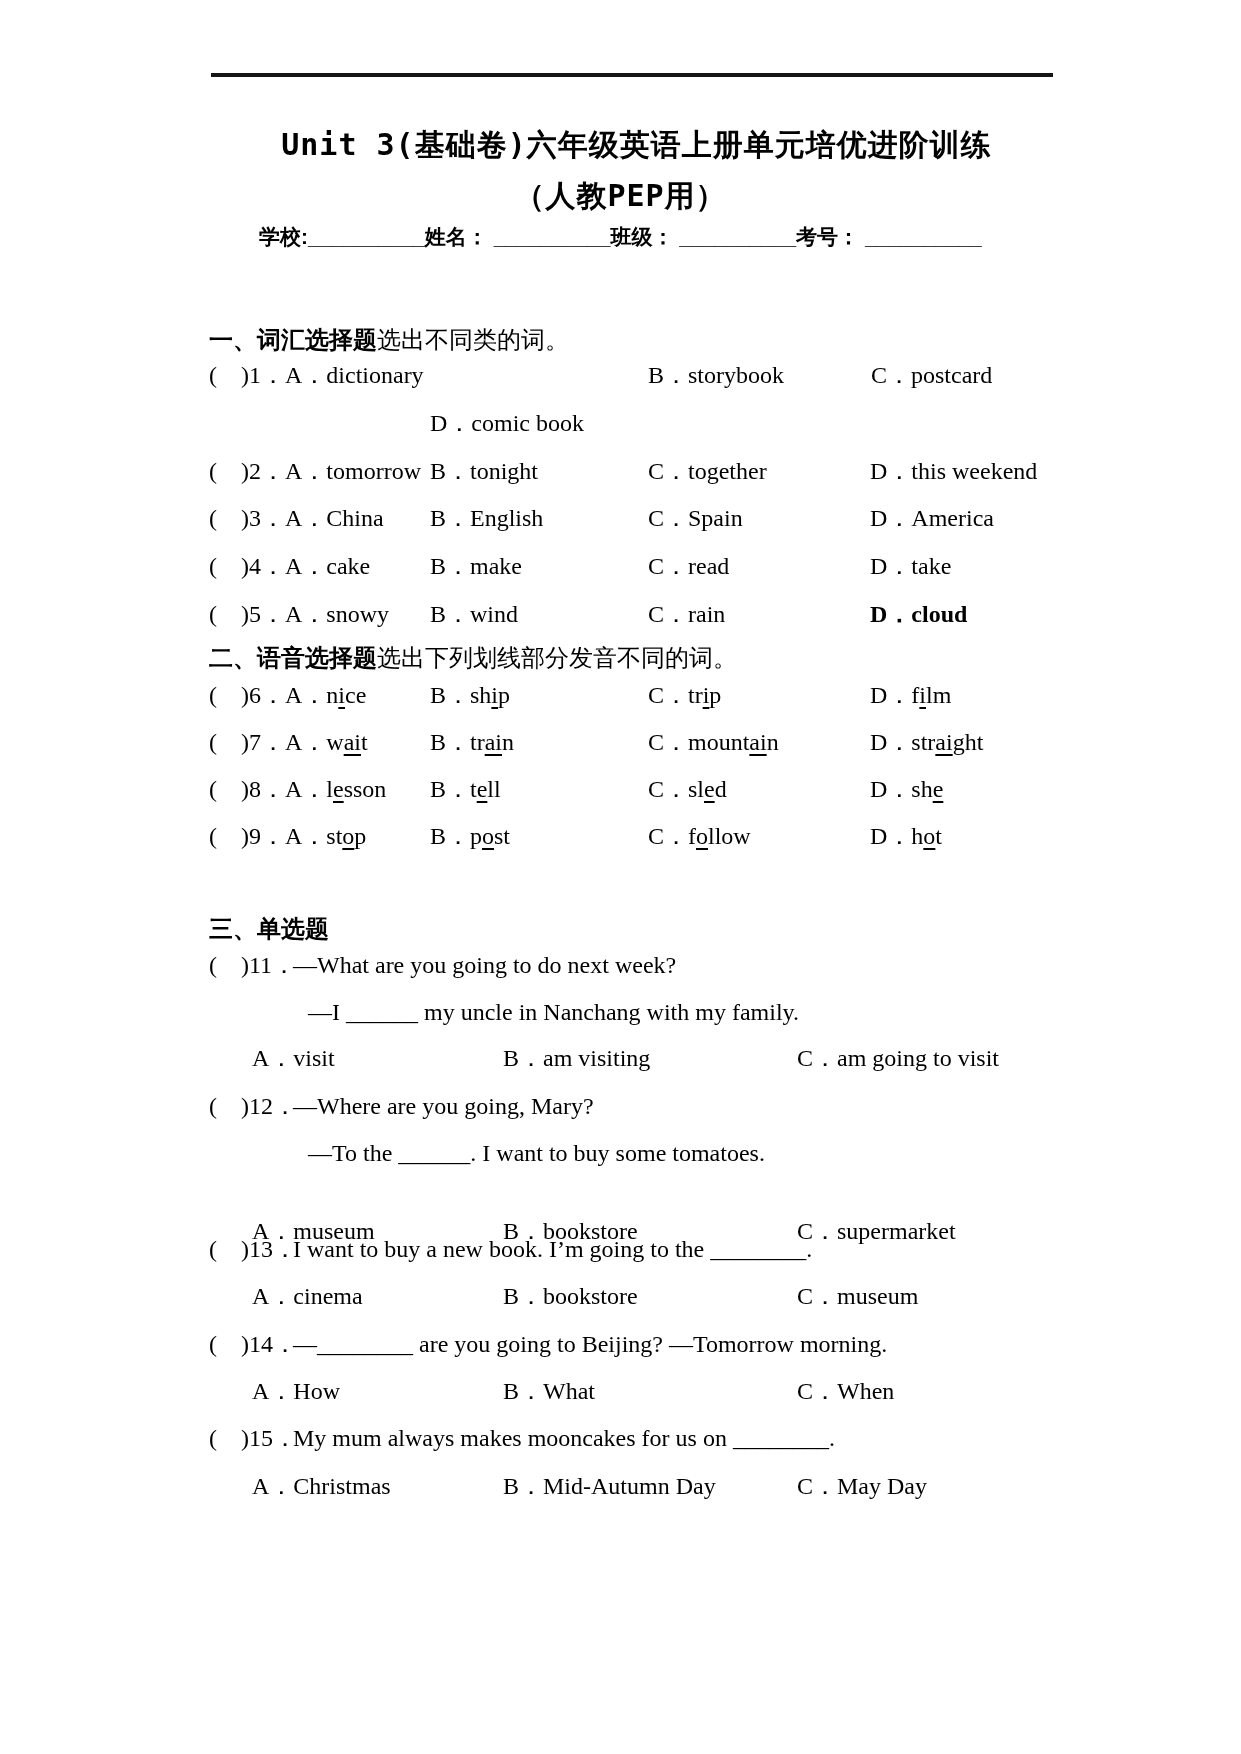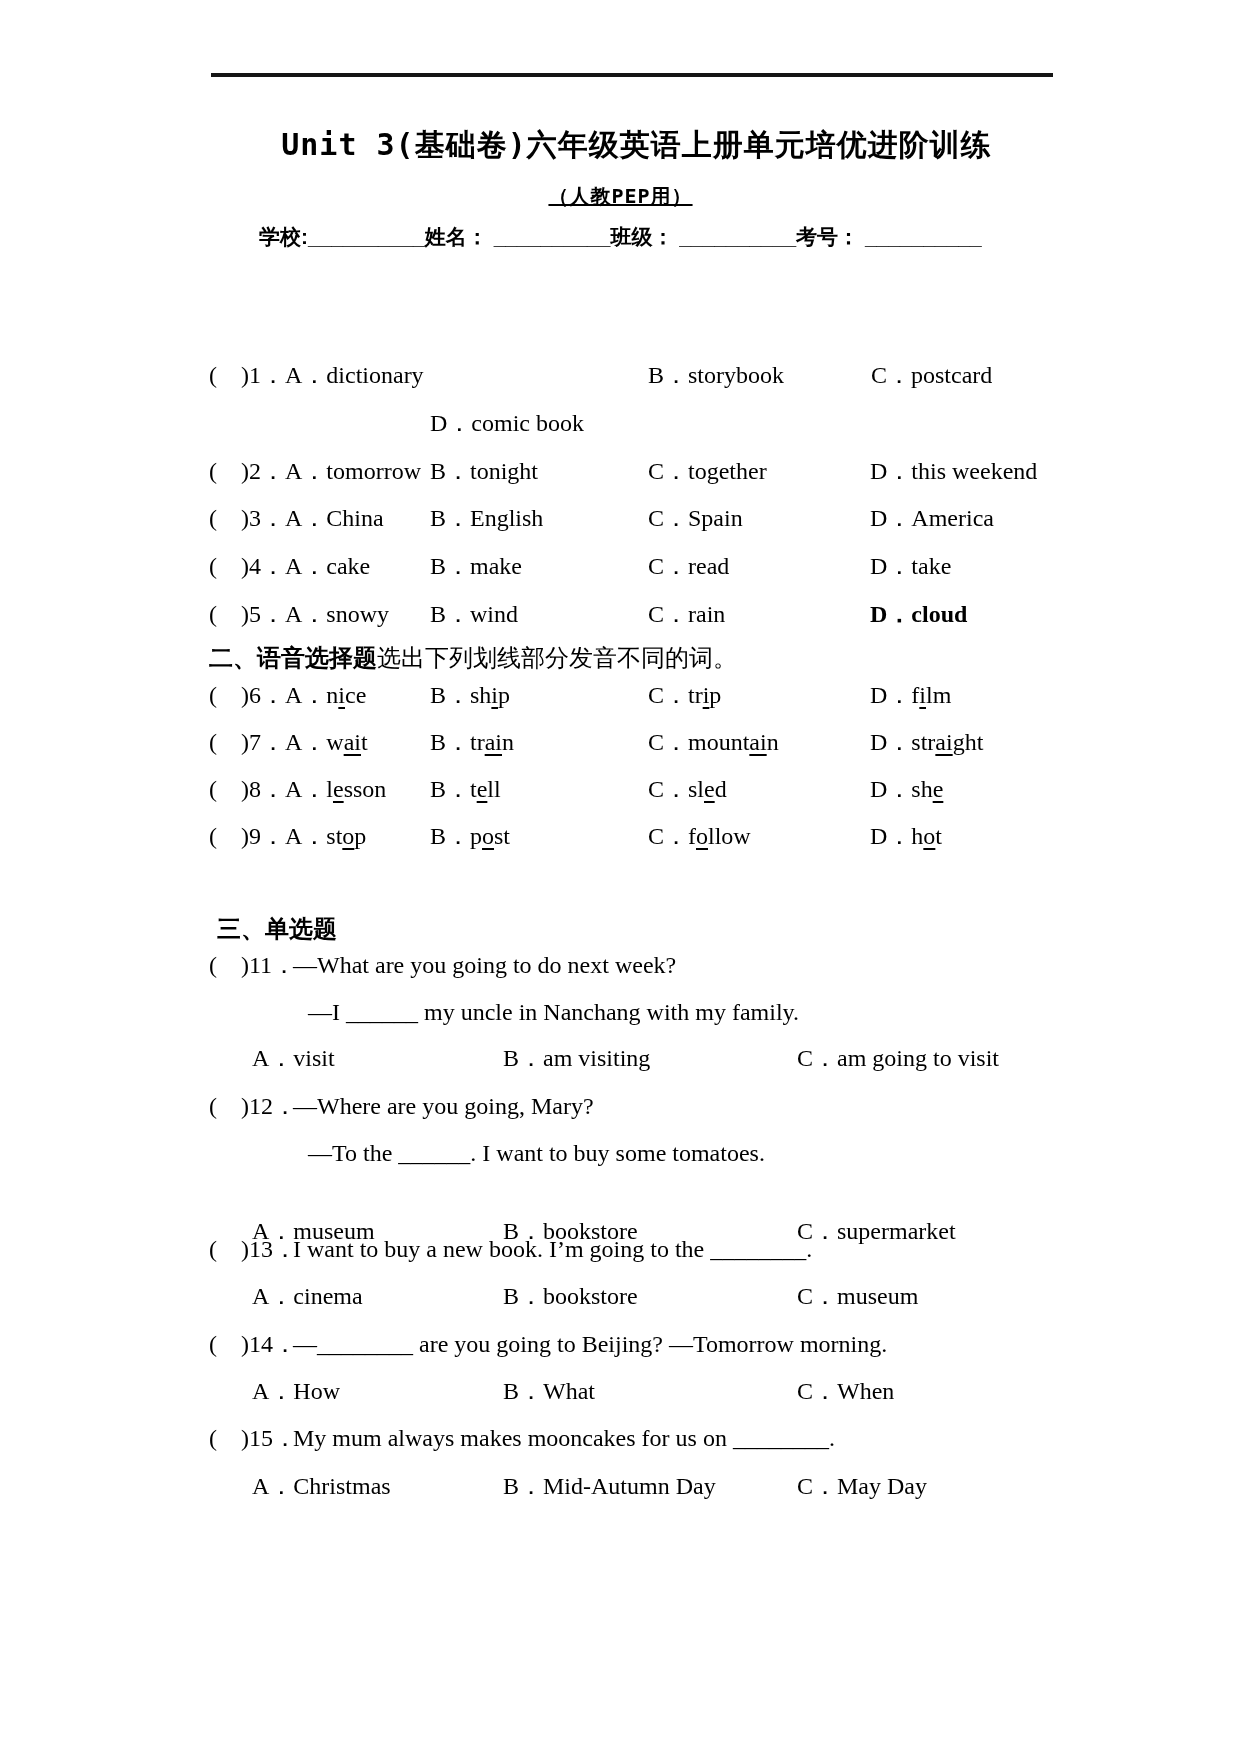--- a/index.html
+++ b/index.html
@@ -9,21 +9,21 @@
   }
   .rule{position:absolute;left:211px;top:73px;width:842px;height:4px;background:#151515;}
   .title{
     position:absolute;top:113px;left:0;width:100%;margin:16px;text-align:center;
     font-family:"DejaVu Sans Mono","DejaVu Sans",sans-serif;font-weight:bold;
     font-size:30px;letter-spacing:1px;line-height:32px;
   }
   .subtitle{
     position:absolute;top:180px;left:0;width:100%;margin:0;text-align:center;
     font-family:"DejaVu Sans Mono","DejaVu Sans",sans-serif;font-weight:bold;
-    font-size:20px;letter-spacing:1px;line-height:32px;text-decoration:underline;
+    font-size:30px;letter-spacing:1px;line-height:32px;
   }
   .info{
     position:absolute;top:224px;left:259px;white-space:pre;
     font-family:"Liberation Sans","DejaVu Sans",sans-serif;font-weight:bold;
     font-size:21px;line-height:26px;
   }
   #content{position:absolute;left:209px;top:0;width:860px;height:1754px;}
   .line{position:absolute;left:0;width:860px;height:34px;white-space:pre;font-size:24px;line-height:30px;}
   .seg{position:absolute;top:0;white-space:pre;}
   .hb{font-family:"Liberation Sans","DejaVu Sans",sans-serif;font-weight:bold;font-size:24px;}
@@ -32,32 +32,33 @@
 </style>
 </head>
 <body>
 
 <div class="page">
   <div class="rule"></div>
   <h1 class="title">Unit 3(基础卷)六年级英语上册单元培优进阶训练</h1>
   <h2 class="subtitle">（人教PEP用）</h2>
   <div class="info"><span>学校:</span><span>__________</span><span>姓名：</span><span> __________</span><span>班级：</span><span> __________</span><span>考号：</span><span> __________</span></div>
   <div id="content">
+      <div class="line" style="top: 325px;"><span class="hb">一、词汇选择题</span><span class="hr">选出不同类的词。</span></div>
       <div class="line" style="top: 360px;"><span class="seg" style="left: 0px;">(    )1．A．dictionary</span><span class="seg" style="left: 439px;">B．storybook</span><span class="seg" style="left: 662px;">C．postcard</span></div>
       <div class="line" style="top: 408px;"><span class="seg" style="left: 221px;">D．comic book</span></div>
       <div class="line" style="top: 456px;"><span class="seg" style="left: 0px;">(    )2．A．tomorrow</span><span class="seg" style="left: 221px;">B．tonight</span><span class="seg" style="left: 439px;">C．together</span><span class="seg" style="left: 661px;">D．this weekend</span></div>
       <div class="line" style="top: 503px;"><span class="seg" style="left: 0px;">(    )3．A．China</span><span class="seg" style="left: 221px;">B．English</span><span class="seg" style="left: 439px;">C．Spain</span><span class="seg" style="left: 661px;">D．America</span></div>
       <div class="line" style="top: 551px;"><span class="seg" style="left: 0px;">(    )4．A．cake</span><span class="seg" style="left: 221px;">B．make</span><span class="seg" style="left: 439px;">C．read</span><span class="seg" style="left: 661px;">D．take</span></div>
       <div class="line" style="top: 599px;"><span class="seg" style="left: 0px;">(    )5．A．snowy</span><span class="seg" style="left: 221px;">B．wind</span><span class="seg" style="left: 439px;">C．rain</span><span class="seg" style="left: 661px; font-weight: bold;">D．cloud</span></div>
       <div class="line" style="top: 643px;"><span class="hb">二、语音选择题</span><span class="hr">选出下列划线部分发音不同的词。</span></div>
       <div class="line" style="top: 680px;"><span class="seg" style="left: 0px;">(    )6．A．n<span class="ul">i</span>ce</span><span class="seg" style="left: 221px;">B．sh<span class="ul">i</span>p</span><span class="seg" style="left: 439px;">C．tr<span class="ul">i</span>p</span><span class="seg" style="left: 661px;">D．f<span class="ul">i</span>lm</span></div>
       <div class="line" style="top: 727px;"><span class="seg" style="left: 0px;">(    )7．A．w<span class="ul">ai</span>t</span><span class="seg" style="left: 221px;">B．tr<span class="ul">ai</span>n</span><span class="seg" style="left: 439px;">C．mount<span class="ul">ai</span>n</span><span class="seg" style="left: 661px;">D．str<span class="ul">ai</span>ght</span></div>
       <div class="line" style="top: 774px;"><span class="seg" style="left: 0px;">(    )8．A．l<span class="ul">e</span>sson</span><span class="seg" style="left: 221px;">B．t<span class="ul">e</span>ll</span><span class="seg" style="left: 439px;">C．sl<span class="ul">e</span>d</span><span class="seg" style="left: 661px;">D．sh<span class="ul">e</span></span></div>
       <div class="line" style="top: 821px;"><span class="seg" style="left: 0px;">(    )9．A．st<span class="ul">o</span>p</span><span class="seg" style="left: 221px;">B．p<span class="ul">o</span>st</span><span class="seg" style="left: 439px;">C．f<span class="ul">o</span>llow</span><span class="seg" style="left: 661px;">D．h<span class="ul">o</span>t</span></div>
-      <div class="line" style="top: 914px; margin-left: 8px;"><span class="hb">三、单选题</span><span class="hr"></span></div>
+      <div class="line" style="top: 914px;"><span class="hb">三、单选题</span><span class="hr"></span></div>
       <div class="line" style="top: 950px;"><span class="seg" style="left: 0px;">(    )11．</span><span class="seg" style="left: 84px;">—What are you going to do next week?</span></div>
       <div class="line" style="top: 997px;"><span class="seg" style="left: 99px;">—I ______ my uncle in Nanchang with my family.</span></div>
       <div class="line" style="top: 1043px;"><span class="seg" style="left: 43px;">A．visit</span><span class="seg" style="left: 294px;">B．am visiting</span><span class="seg" style="left: 588px;">C．am going to visit</span></div>
       <div class="line" style="top: 1091px;"><span class="seg" style="left: 0px;">(    )12．</span><span class="seg" style="left: 84px;">—Where are you going, Mary?</span></div>
       <div class="line" style="top: 1138px;"><span class="seg" style="left: 99px;">—To the ______. I want to buy some tomatoes.</span></div>
       <div class="line" style="top: 1185px; margin-top: 31px;"><span class="seg" style="left: 43px;">A．museum</span><span class="seg" style="left: 294px;">B．bookstore</span><span class="seg" style="left: 588px;">C．supermarket</span></div>
       <div class="line" style="top: 1234px;"><span class="seg" style="left: 0px;">(    )13．</span><span class="seg" style="left: 84px;">I want to buy a new book. I’m going to the ________.</span></div>
       <div class="line" style="top: 1281px;"><span class="seg" style="left: 43px;">A．cinema</span><span class="seg" style="left: 294px;">B．bookstore</span><span class="seg" style="left: 588px;">C．museum</span></div>
       <div class="line" style="top: 1329px;"><span class="seg" style="left: 0px;">(    )14．</span><span class="seg" style="left: 84px;">—________ are you going to Beijing? —Tomorrow morning.</span></div>
       <div class="line" style="top: 1376px;"><span class="seg" style="left: 43px;">A．How</span><span class="seg" style="left: 294px;">B．What</span><span class="seg" style="left: 588px;">C．When</span></div>

